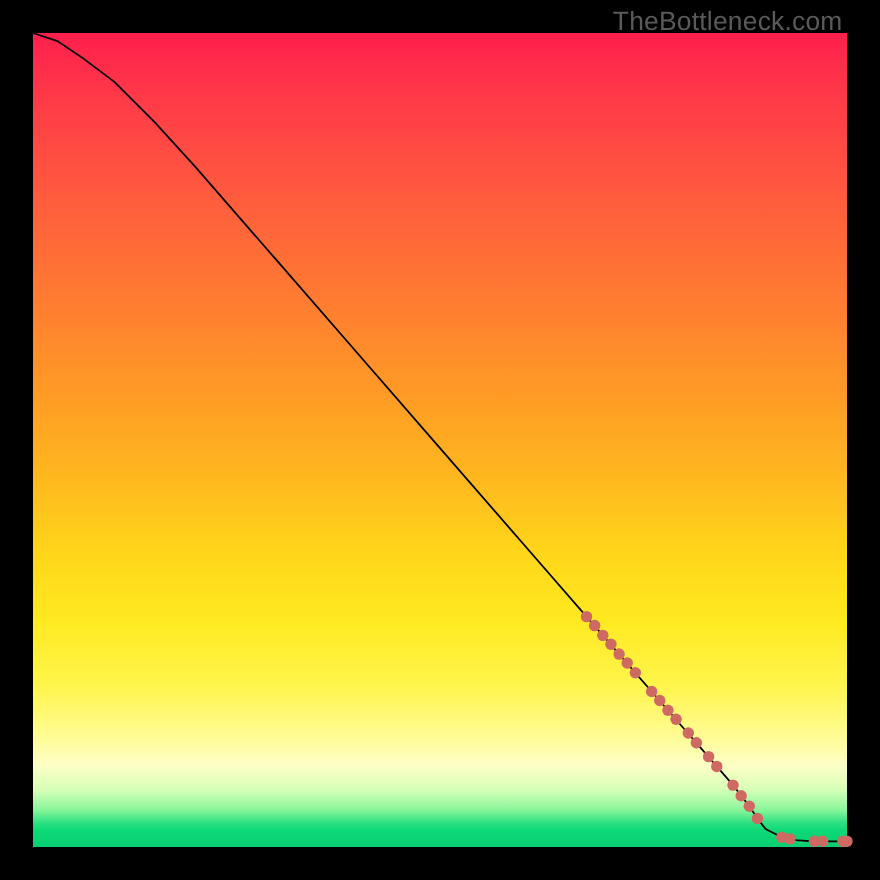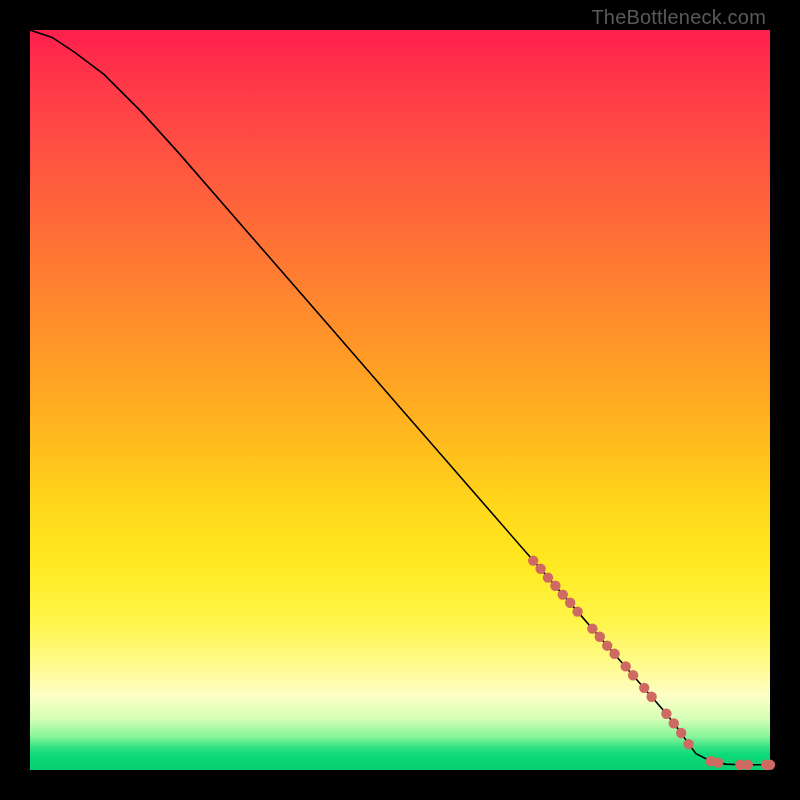--- a/index.html
+++ b/index.html
@@ -44,21 +44,21 @@
       #2fe083 97%,
       #0cd977 98%,
       #08cf71 100%
     );
   }
   .watermark {
     position: absolute;
     top: 6px;
     right: 34px;
     color: #5a5a5a;
-    font-size: 20px;
+    font-size: 24px;
     font-weight: 400;
     letter-spacing: 0.2px;
     user-select: none;
   }
   svg.curve {
     position: absolute;
     left: 0;
     top: 0;
     width: 740px;
     height: 740px;

